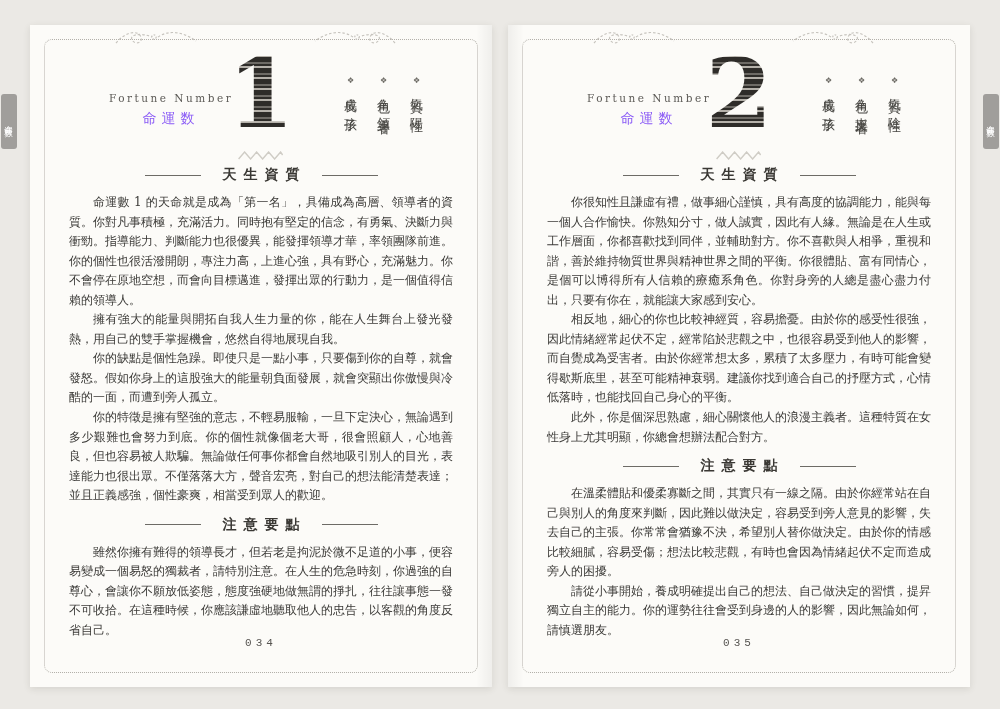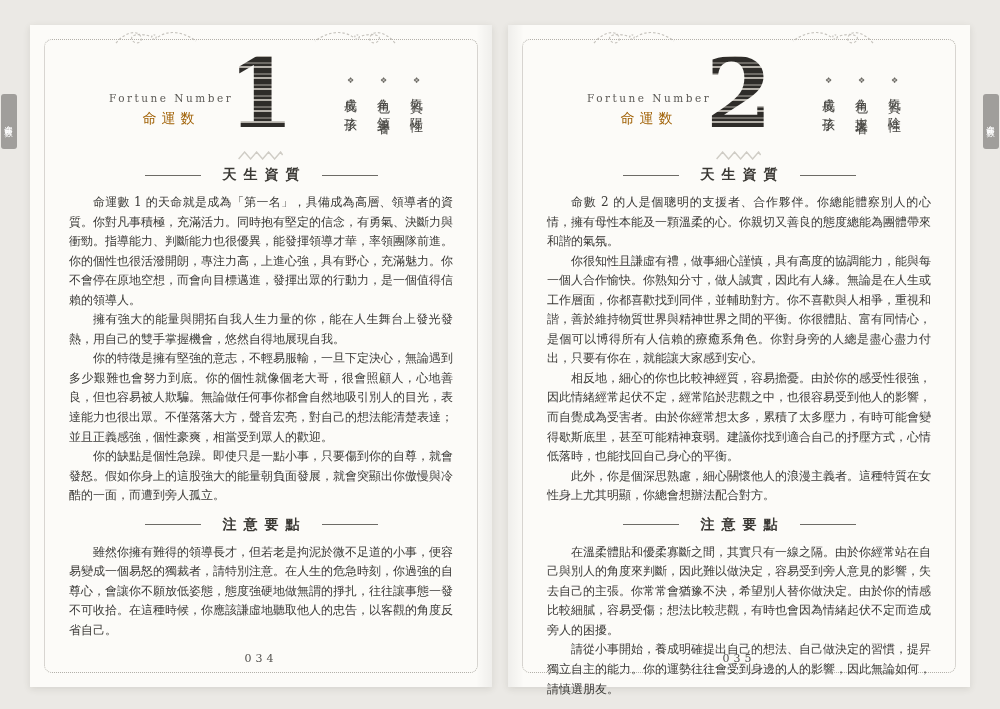--- a/index.html
+++ b/index.html
@@ -28,21 +28,21 @@
   
   .ornament { position:absolute; top:-12px; width:84px; height:22px; color:#c7c4be; }
   .ornament.o1 { left:16%; }
   .ornament.o2 { left:62%; }
   .ornament svg { width:100%; height:100%; }
 
   
   .header { position:relative; height:106px; }
   .brand { position:absolute; left:40px; top:42px; text-align:center; }
   .brand .eyebrow { font-size:10.5px; letter-spacing:2.5px; color:#5c5a56; white-space:nowrap; }
-  .brand .series  { font-size:14px; letter-spacing:5px; color:#a16207; margin-top:6px; }
+  .brand .series  { font-size:14px; letter-spacing:5px; color:#8b5cf6; margin-top:6px; }
   .numeral-wrap { position:absolute; left:50%; top:-4px; transform:translateX(-50%); text-align:center; }
   .numeral {
     font-size:96px; line-height:1; font-weight:bold;
     font-family:"DejaVu Serif",serif; color:#33312e;
   }
   @supports (-webkit-background-clip: text) {
     .numeral {
       background:repeating-linear-gradient(180deg,#2e2c29 0 5px,#6e6b66 5px 7px,#2e2c29 7px 9px,#b5b1aa 9px 11px);
       -webkit-background-clip:text; background-clip:text; color:transparent;
     }
@@ -63,22 +63,22 @@
   }
   .sec-head .rule { width:56px; height:1px; background:#6d6b66; }
   .sec-head .txt { font-size:14px; font-weight:600; letter-spacing:7px; color:#3a3834; text-indent:7px; }
 
   
   .para {
     font-size:12px; line-height:1.63; color:#3b3a37;
     text-align:justify; text-indent:2em;
   }
   .page-num {
-    position:absolute; bottom:7px; left:0; width:100%;
-    text-align:center; font-size:11px; letter-spacing:4px; color:#555350;
+    position:absolute; bottom:23px; left:0; width:100%;
+    text-align:center; font-size:11px; letter-spacing:4px; color:#555350;font-family:Liberation Mono, monospace;
   }
 
   
   .tab {
     position:absolute; top:94px; width:16px; height:55px;
     background:#a09e9b; border-radius:3px;
     display:flex; align-items:center; justify-content:center;
   }
   .tab.left  { left:1px; }
   .tab.right { left:983px; }
@@ -136,22 +136,22 @@
       </div>
     </div>
 
     <div class="sec-head">
       <span class="rule"></span>
       <span class="txt">天生資質</span>
       <span class="rule"></span>
     </div>
     <p class="para">命運數 1 的天命就是成為「第一名」，具備成為高層、領導者的資質。你對凡事積極，充滿活力。同時抱有堅定的信念，有勇氣、決斷力與衝勁。指導能力、判斷能力也很優異，能發揮領導才華，率領團隊前進。你的個性也很活潑開朗，專注力高，上進心強，具有野心，充滿魅力。你不會停在原地空想，而會向目標邁進，發揮出眾的行動力，是一個值得信賴的領導人。</p>
     <p class="para">擁有強大的能量與開拓自我人生力量的你，能在人生舞台上發光發熱，用自己的雙手掌握機會，悠然自得地展現自我。</p>
+    <p class="para">你的缺點是個性急躁。即使只是一點小事，只要傷到你的自尊，就會發怒。假如你身上的這股強大的能量朝負面發展，就會突顯出你傲慢與冷酷的一面，而遭到旁人孤立。</p>
     <p class="para">你的特徵是擁有堅強的意志，不輕易服輸，一旦下定決心，無論遇到多少艱難也會努力到底。你的個性就像個老大哥，很會照顧人，心地善良，但也容易被人欺騙。無論做任何事你都會自然地吸引別人的目光，表達能力也很出眾。不僅落落大方，聲音宏亮，對自己的想法能清楚表達；並且正義感強，個性豪爽，相當受到眾人的歡迎。</p>
-    <p class="para">你的缺點是個性急躁。即使只是一點小事，只要傷到你的自尊，就會發怒。假如你身上的這股強大的能量朝負面發展，就會突顯出你傲慢與冷酷的一面，而遭到旁人孤立。</p>
 
     <div class="sec-head">
       <span class="rule"></span>
       <span class="txt">注意要點</span>
       <span class="rule"></span>
     </div>
     <p class="para">雖然你擁有難得的領導長才，但若老是拘泥於微不足道的小事，便容易變成一個易怒的獨裁者，請特別注意。在人生的危急時刻，你過強的自尊心，會讓你不願放低姿態，態度強硬地做無謂的掙扎，往往讓事態一發不可收拾。在這種時候，你應該謙虛地聽取他人的忠告，以客觀的角度反省自己。</p>
 
     <div class="page-num">034</div>
   </div>
@@ -193,21 +193,20 @@
         <div class="attr"><span class="mark">❖</span><span>角色：支援者</span></div>
         <div class="attr"><span class="mark">❖</span><span>成長：孩子</span></div>
       </div>
     </div>
 
     <div class="sec-head">
       <span class="rule"></span>
       <span class="txt">天生資質</span>
       <span class="rule"></span>
     </div>
-    <p class="para">命數 2 的人是個聰明的支援者、合作夥伴。你總能體察別人的心情，擁有母性本能及一顆溫柔的心。你親切又善良的態度總能為團體帶來和諧的氣氛。</p>
     <p class="para">你很知性且謙虛有禮，做事細心謹慎，具有高度的協調能力，能與每一個人合作愉快。你熟知分寸，做人誠實，因此有人緣。無論是在人生或工作層面，你都喜歡找到同伴，並輔助對方。你不喜歡與人相爭，重視和諧，善於維持物質世界與精神世界之間的平衡。你很體貼、富有同情心，是個可以博得所有人信賴的療癒系角色。你對身旁的人總是盡心盡力付出，只要有你在，就能讓大家感到安心。</p>
     <p class="para">相反地，細心的你也比較神經質，容易擔憂。由於你的感受性很強，因此情緒經常起伏不定，經常陷於悲觀之中，也很容易受到他人的影響，而自覺成為受害者。由於你經常想太多，累積了太多壓力，有時可能會變得歇斯底里，甚至可能精神衰弱。建議你找到適合自己的抒壓方式，心情低落時，也能找回自己身心的平衡。</p>
     <p class="para">此外，你是個深思熟慮，細心關懷他人的浪漫主義者。這種特質在女性身上尤其明顯，你總會想辦法配合對方。</p>
 
     <div class="sec-head">
       <span class="rule"></span>
       <span class="txt">注意要點</span>
       <span class="rule"></span>
     </div>
     <p class="para">在溫柔體貼和優柔寡斷之間，其實只有一線之隔。由於你經常站在自己與別人的角度來判斷，因此難以做決定，容易受到旁人意見的影響，失去自己的主張。你常常會猶豫不決，希望別人替你做決定。由於你的情感比較細膩，容易受傷；想法比較悲觀，有時也會因為情緒起伏不定而造成旁人的困擾。</p>

